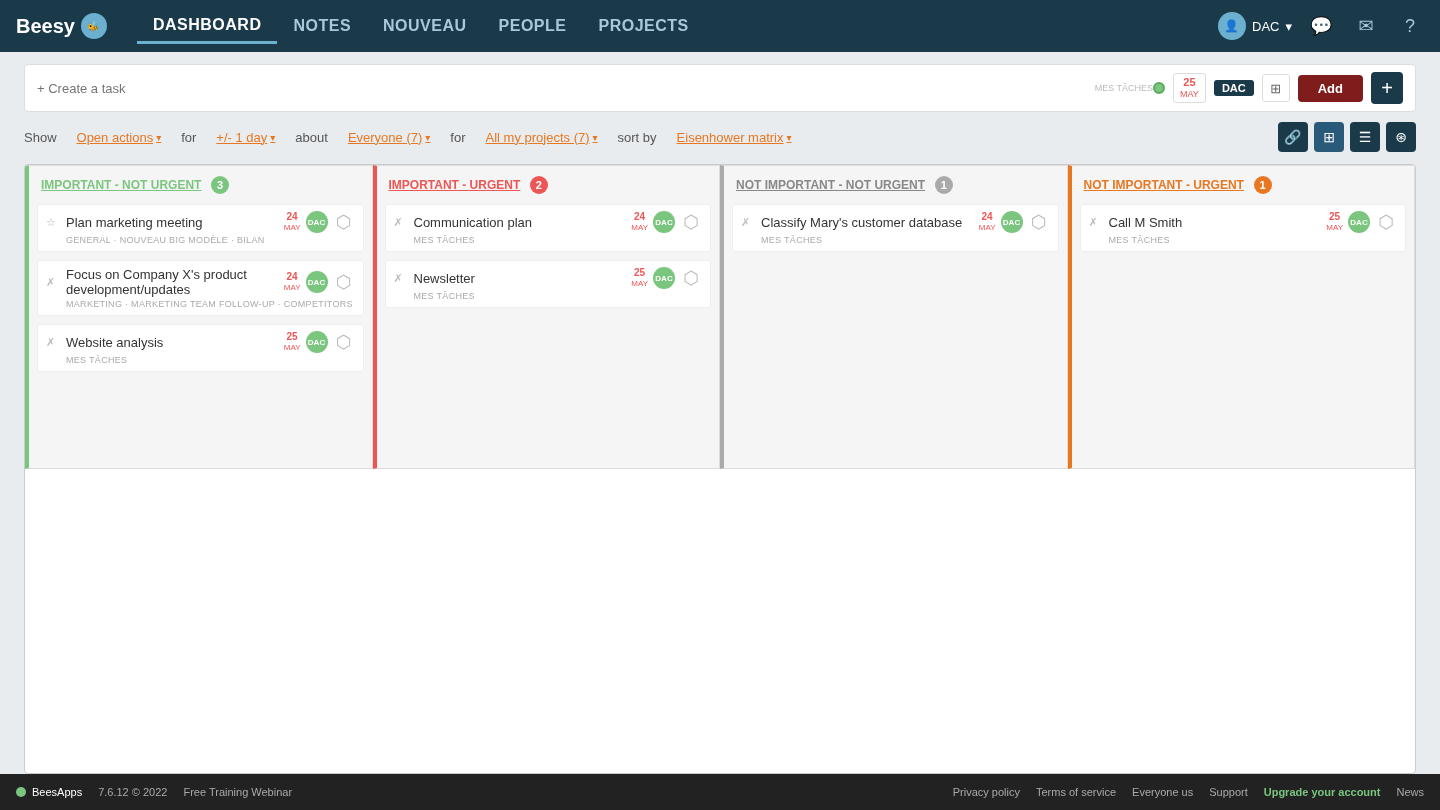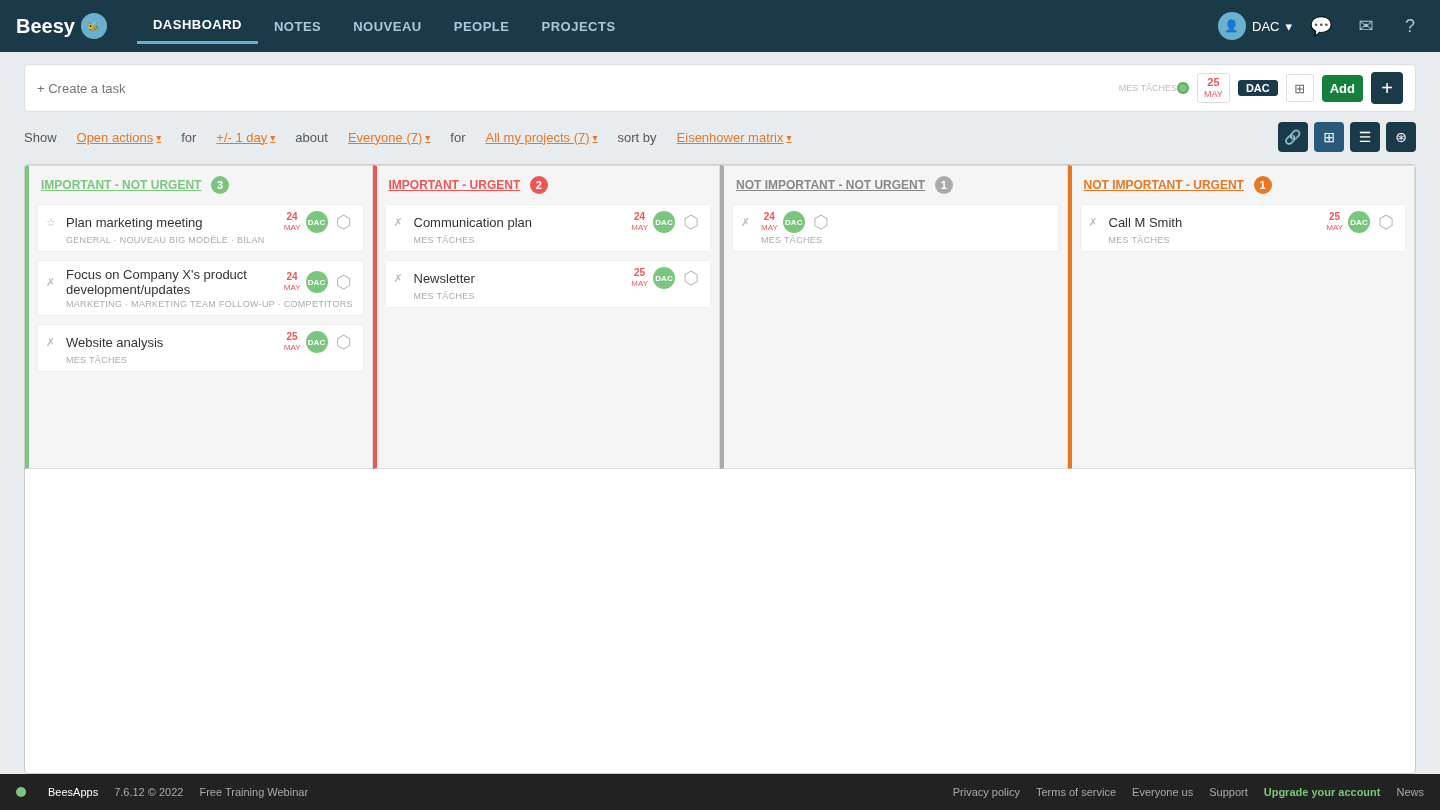--- a/index.html
+++ b/index.html
@@ -49,21 +49,21 @@
       gap: 0;
       flex: 1;
     }
     .nav-link {
       color: #aac8d8;
       text-decoration: none;
       padding: 0 16px;
       height: 36px;
       display: flex;
       align-items: center;
-      font-size: 13px;
+      font-size: 16px;
       font-weight: bold;
       letter-spacing: 0.5px;
       cursor: pointer;
     }
     .nav-link.active {
       color: white;
       border-bottom: 3px solid #6cb0d0;
     }
     .nav-right {
       display: flex;
@@ -164,25 +164,25 @@
       border: 1px solid #ddd;
       border-radius: 3px;
       display: flex;
       align-items: center;
       justify-content: center;
       cursor: pointer;
       background: white;
       color: #666;
     }
     .add-btn {
-      background: #15803d;
+      background: #7f1d1d;
       color: white;
       border: none;
       border-radius: 4px;
-      padding: 6px 8px;
+      padding: 6px 20px;
       font-size: 13px;
       font-weight: bold;
       cursor: pointer;
     }
     .plus-btn {
       background: #1a3a4a;
       color: white;
       border: none;
       border-radius: 4px;
       width: 32px;
@@ -368,21 +368,21 @@
       display: flex;
       align-items: center;
       padding: 0 16px;
       font-size: 11px;
       gap: 16px;
       flex-shrink: 0;
     }
     .footer-logo {
       display: flex;
       align-items: center;
-      gap: 22px;
+      gap: 6px;
       color: white;
     }
     .footer-dot {
       width: 10px;
       height: 10px;
       background: #7bc67e;
       border-radius: 50%;
     }
     .footer-right {
       margin-left: auto;
@@ -558,20 +558,21 @@
 
     <div class="quadrant quadrant-bottom-left">
       <div class="quadrant-header">
         <span class="quadrant-title q-gray">NOT IMPORTANT - NOT URGENT</span>
         <span class="badge badge-gray">1</span>
       </div>
 
       <div class="task-item">
         <div class="task-item-top">
           <div class="task-check">✗</div>
+          <span class="task-title">Classify Mary's customer database</span>
           <div class="task-meta">
             <div class="task-date">
               <div>24</div>
               <div class="mo">MAY</div>
             </div>
             <div class="avatar-dac">DAC</div>
             <div class="hex-icon">⬡</div>
           </div>
         </div>
         <div class="task-sub">MES TÂCHES</div>

